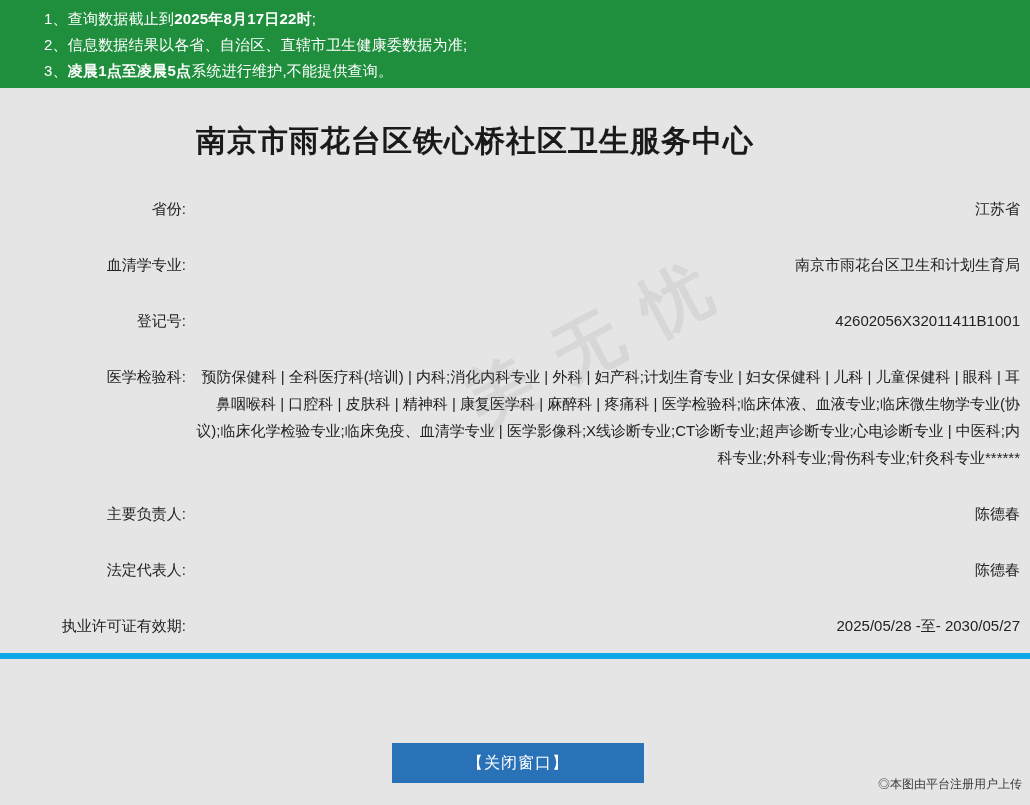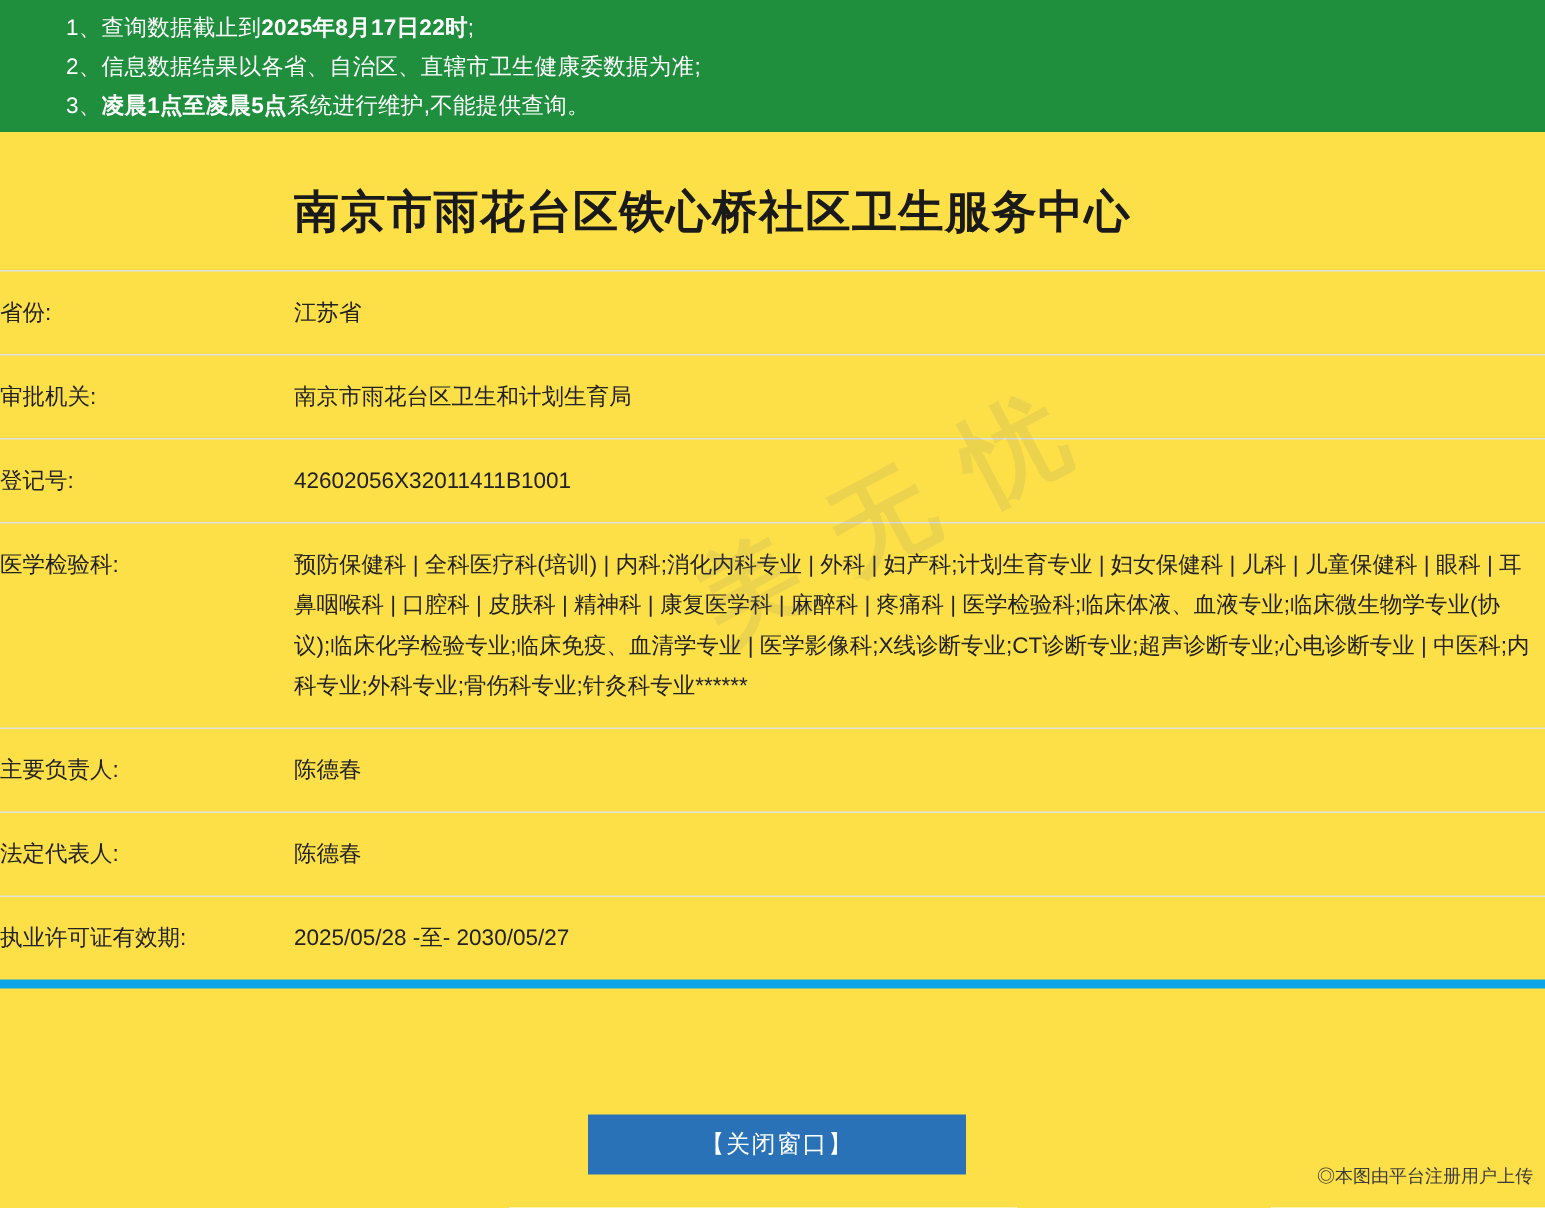--- a/index.html
+++ b/index.html
@@ -2,21 +2,21 @@
 <html><head>
 <meta charset="utf-8">
 <style>
   * { box-sizing: border-box; }
   html, body {
     margin: 0; padding: 0;
     width: 1030px; height: 805px;
     background: #ffffff;
     font-family: "Liberation Sans", sans-serif;
   }
-  .page { position: relative; width: 1030px; height: 805px; overflow: hidden; background:#fde047; }
+  .page { position: relative; width: 1030px; height: 805px; overflow: hidden; background:#e5e5e5; }
 
   
   .notice {
     background: #1f8f3e;
     color: #ffffff;
     padding: 6px 0 10px 0;
     height: 88px;
   }
   .notice-line {
     font-size: 15px;
@@ -41,21 +41,21 @@
     color: #1a1a1a;
     letter-spacing: 1px;
   }
 
   
   .table {
     width: 1030px;
     border-collapse: collapse;
     margin-top: 8px;
   }
-  .table tr { border-top: 1px solid #e2e2e2; }
+  .table tr { border-top: 1px solid #e2e2e2; text-align: right; }
   .table tr:last-child { border-bottom: 6px solid #0ea5e9; }
   .table td {
     vertical-align: top;
     padding: 14px 10px 14px 0;
     font-size: 15px;
     color: #222;
     line-height: 27px;
   }
   .lbl {
     width: 196px;
@@ -133,21 +133,21 @@
     <span class="title">南京市雨花台区铁心桥社区卫生服务中心</span>
   </div>
 
   <table class="table">
     <tbody>
         <tr>
       <td class="lbl">省份:</td>
       <td class="val">江苏省</td>
     </tr>
     <tr>
-      <td class="lbl">审批机关:</td>
+      <td class="lbl">血清学专业:</td>
       <td class="val">南京市雨花台区卫生和计划生育局</td>
     </tr>
     <tr>
       <td class="lbl">登记号:</td>
       <td class="val">42602056X32011411B1001</td>
     </tr>
     <tr>
       <td class="lbl">医学检验科:</td>
       <td class="val scope">预防保健科 | 全科医疗科(培训) | 内科;消化内科专业 | 外科 | 妇产科;计划生育专业 | 妇女保健科 | 儿科 | 儿童保健科 | 眼科 | 耳鼻咽喉科 | 口腔科 | 皮肤科 | 精神科 | 康复医学科 | 麻醉科 | 疼痛科 | 医学检验科;临床体液、血液专业;临床微生物学专业(协议);临床化学检验专业;临床免疫、血清学专业 | 医学影像科;X线诊断专业;CT诊断专业;超声诊断专业;心电诊断专业 | 中医科;内科专业;外科专业;骨伤科专业;针灸科专业******</td>
     </tr>

